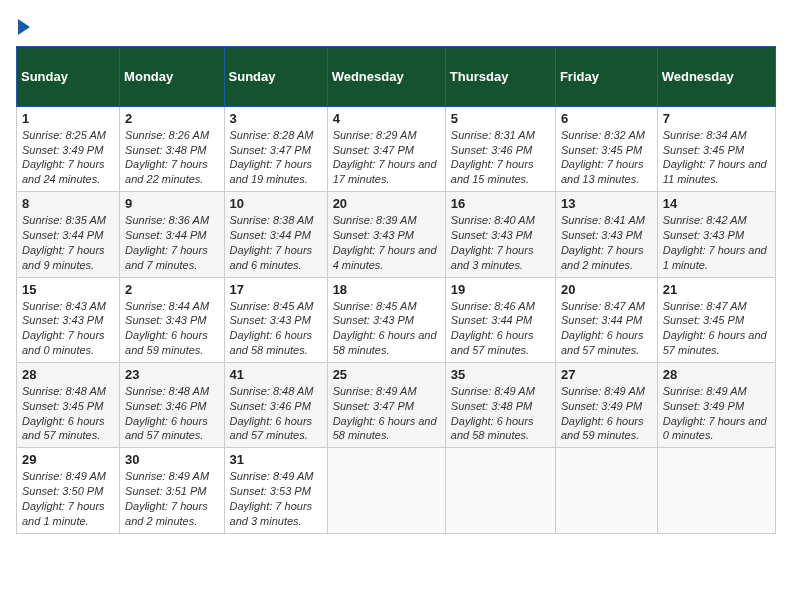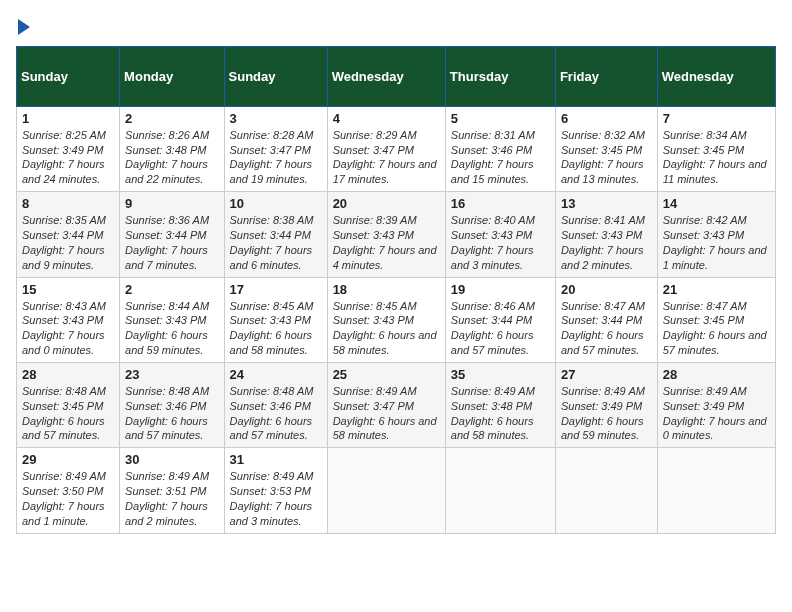--- a/index.html
+++ b/index.html
@@ -211,21 +211,21 @@
       <tr>
         <td>
           <span class="day-num">28</span>
           <span class="cell-text">Sunrise: 8:48 AM<br>Sunset: 3:45 PM<br>Daylight: 6 hours and 57 minutes.</span>
         </td>
         <td>
           <span class="day-num">23</span>
           <span class="cell-text">Sunrise: 8:48 AM<br>Sunset: 3:46 PM<br>Daylight: 6 hours and 57 minutes.</span>
         </td>
         <td>
-          <span class="day-num">24</span>
+          <span class="day-num">41</span>
           <span class="cell-text">Sunrise: 8:48 AM<br>Sunset: 3:46 PM<br>Daylight: 6 hours and 57 minutes.</span>
         </td>
         <td>
           <span class="day-num">25</span>
           <span class="cell-text">Sunrise: 8:49 AM<br>Sunset: 3:47 PM<br>Daylight: 6 hours and 58 minutes.</span>
         </td>
         <td>
           <span class="day-num">35</span>
           <span class="cell-text">Sunrise: 8:49 AM<br>Sunset: 3:48 PM<br>Daylight: 6 hours and 58 minutes.</span>
         </td>

